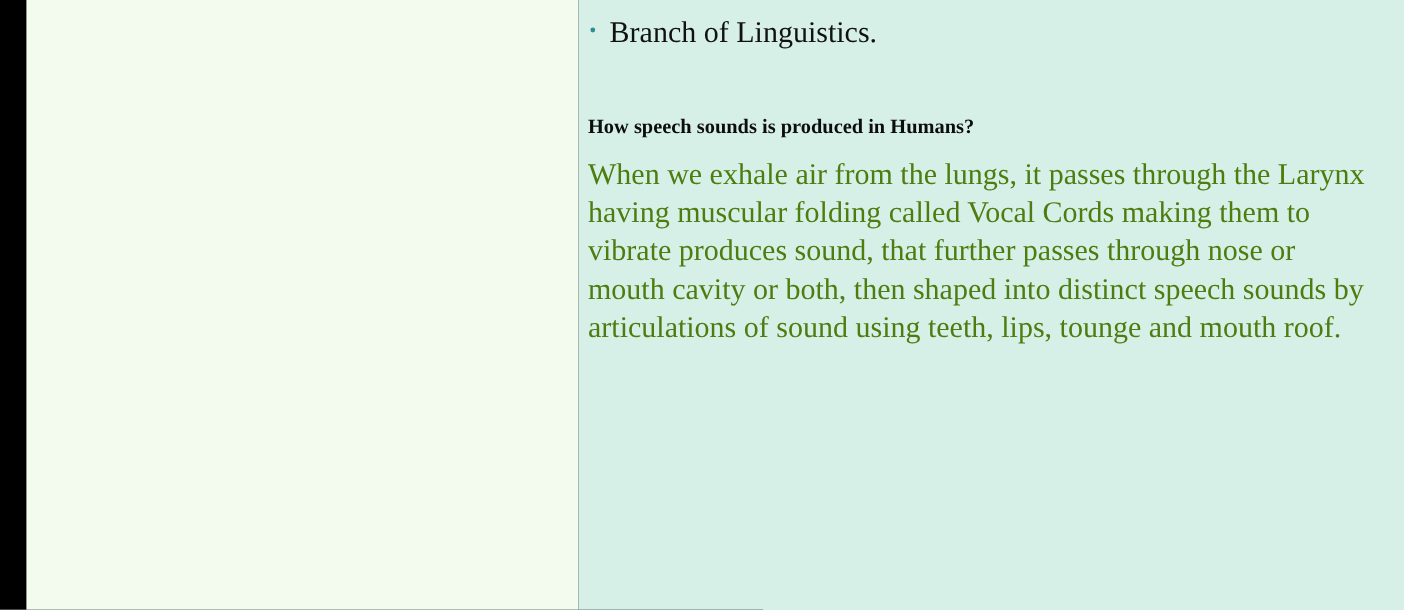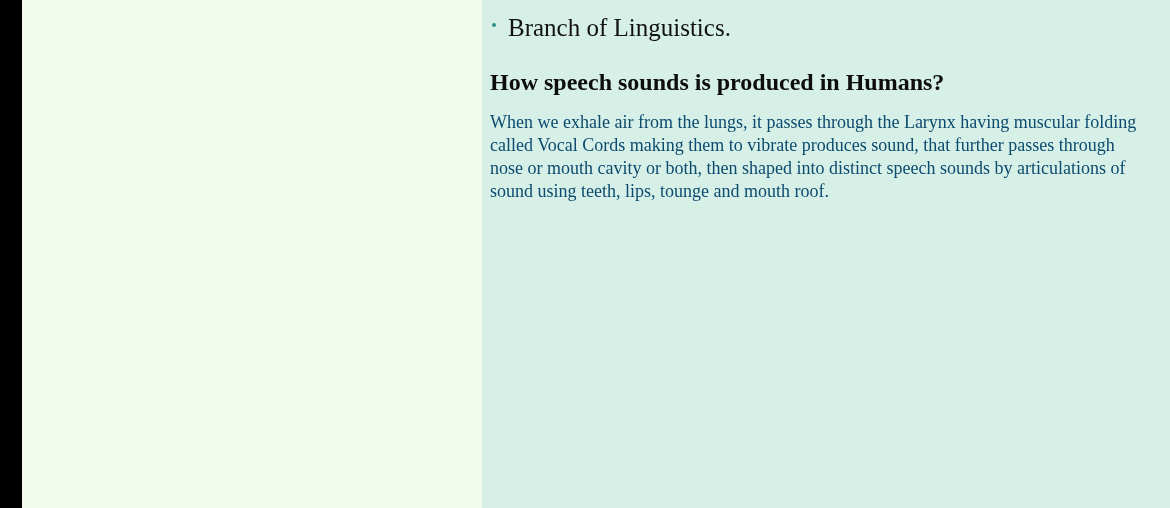--- a/index.html
+++ b/index.html
@@ -55,32 +55,32 @@
   .bullet-dot {
     position: absolute;
     left: 2px;
     top: 11px;
     width: 4px;
     height: 4px;
     background: #2f8f8f;
     border-radius: 50%;
   }
   .heading {
-    font-size: 24px;
+    font-size: 17px;
     font-weight: bold;
     color: #0d0d0d;
-    margin-top: 24px;
+    margin-top: 52px;
     margin-bottom: 14px;
     padding-left: 0px;
     line-height: 1.2;
   }
   .body-para {
-    font-size: 18px;
+    font-size: 25px;
     line-height: 1.28;
-    color: #0c4a6e;
+    color: #4d7c0f;
     padding-left: 0px;
     margin: 0;
   }
 </style>
 </head>
 <body>
 
 <div class="slide">
 
   <div class="left-pane"></div>

